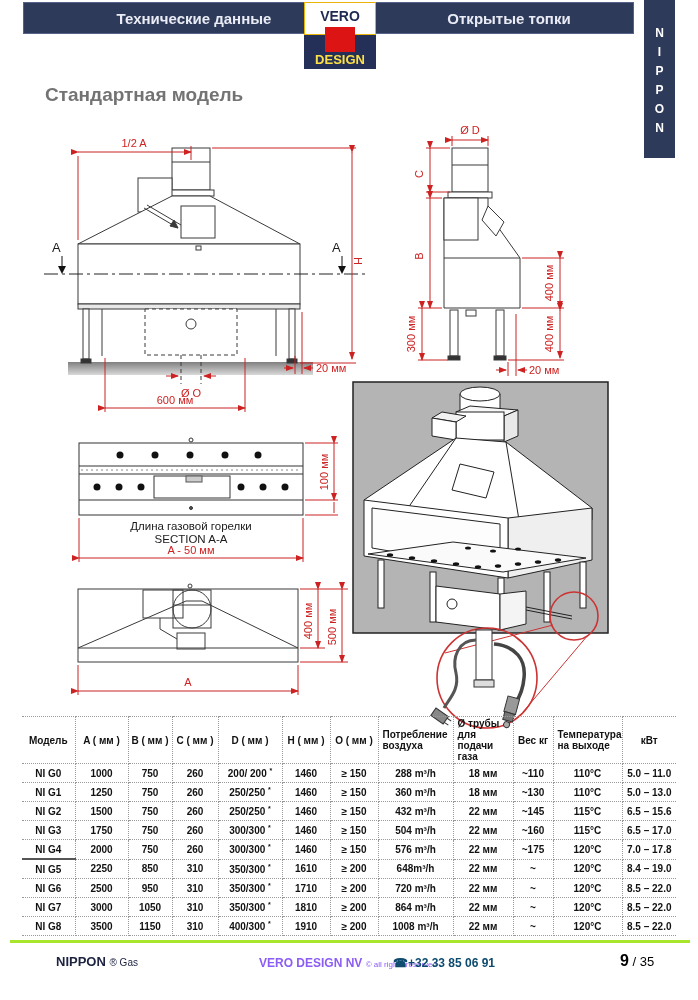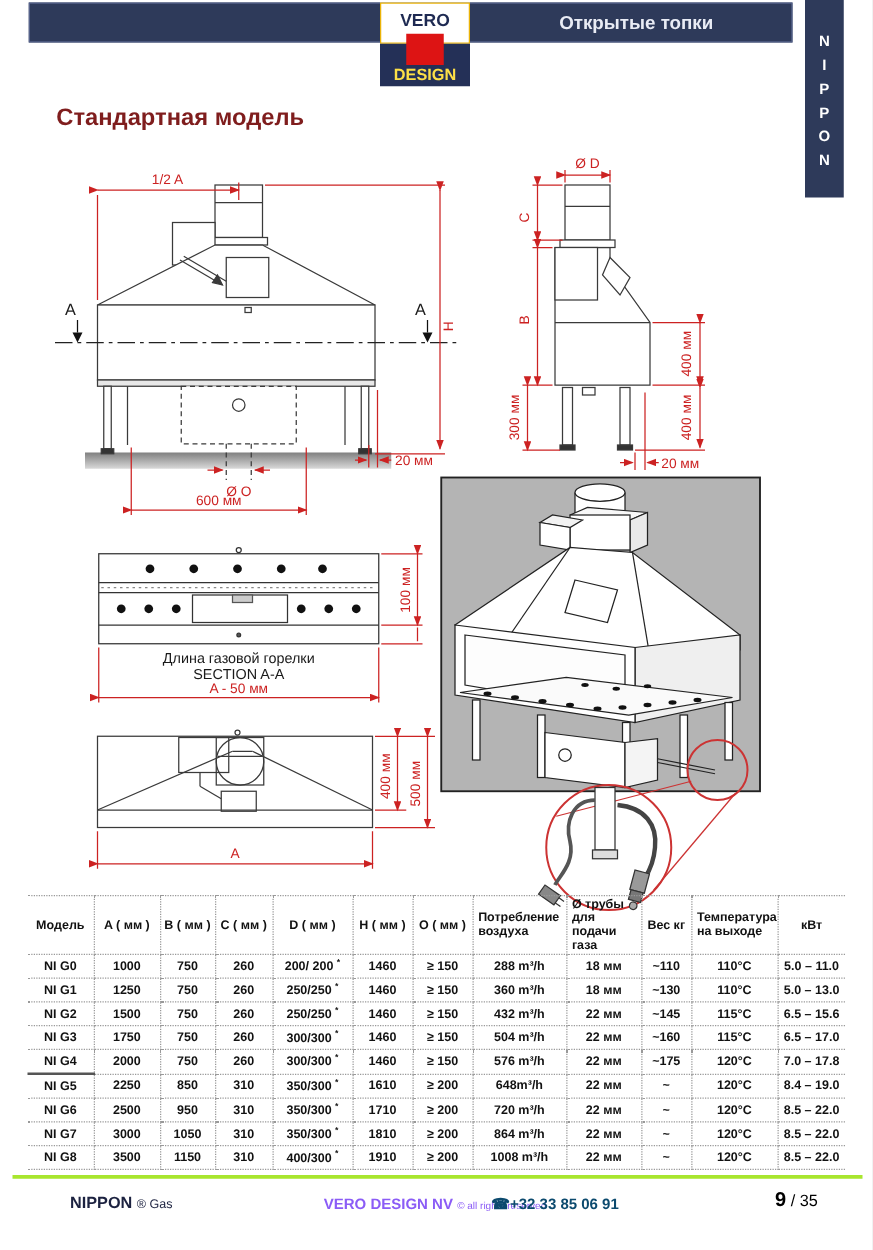--- a/index.html
+++ b/index.html
@@ -14,21 +14,21 @@
   .logo{position:absolute;left:304px;top:2px;width:72px;height:67px;}
   .logo-top{position:absolute;left:0;top:0;width:72px;height:33px;background:#fff;
             border:1px solid #eab308;box-sizing:border-box;color:#1e2a52;font-weight:bold;
             font-size:14px;text-align:center;line-height:26px;}
   .logo-bottom{position:absolute;left:0;top:33px;width:72px;height:34px;background:#243057;
             color:#fde047;font-weight:bold;font-size:13px;text-align:center;line-height:50px;}
   .logo-red{position:absolute;left:21px;top:25px;width:30px;height:25px;background:#dd1414;}
   .nippon{position:absolute;left:644px;top:0;width:31px;height:158px;background:#2e3a5a;
           text-align:center;box-sizing:border-box;padding-top:24px;}
   .nippon span{display:block;color:#fff;font-weight:bold;font-size:12px;line-height:19px;}
-  .page-title{position:absolute;left:45px;top:84px;font-size:19px;font-weight:bold;color:#7f1d1d;}
+  .page-title{position:absolute;left:45px;top:84px;font-size:19px;font-weight:bold;color:#737373;}
   
   svg{position:absolute;}
   svg text{font-family:"Liberation Sans",sans-serif;}
   .dim{fill:#cc2222;font-size:11px;}
   .cap{fill:#1a1a1a;}
   
   .spec-table{position:absolute;left:22px;top:716px;width:654px;border-collapse:collapse;
               table-layout:fixed;font-size:10px;font-weight:bold;color:#111;}
   .spec-table th{border-top:1px dotted #999;border-bottom:1px dotted #999;border-right:1px dotted #999;
                  height:30px;font-size:10px;line-height:1.1;text-align:center;vertical-align:middle;padding:1px 2px;}
@@ -49,20 +49,21 @@
   .f-phone{position:absolute;left:393px;top:4px;font-size:12px;font-weight:bold;color:#0c4a6e;}
   .f-page{position:absolute;left:620px;top:0;font-size:13px;color:#000;}
   .f-page .num{font-size:16px;font-weight:bold;}
 </style>
 </head>
 <body>
 
 <div class="page">
 
   <div class="topbar">
+    <div class="tab tab-left">Технические данные</div>
     <div class="tab tab-right">Открытые топки</div>
   </div>
   <div class="logo">
     <div class="logo-top">VERO</div>
     <div class="logo-bottom">DESIGN</div>
     <div class="logo-red"></div>
   </div>
   <div class="nippon">
     <span>N</span>
     <span>I</span>

